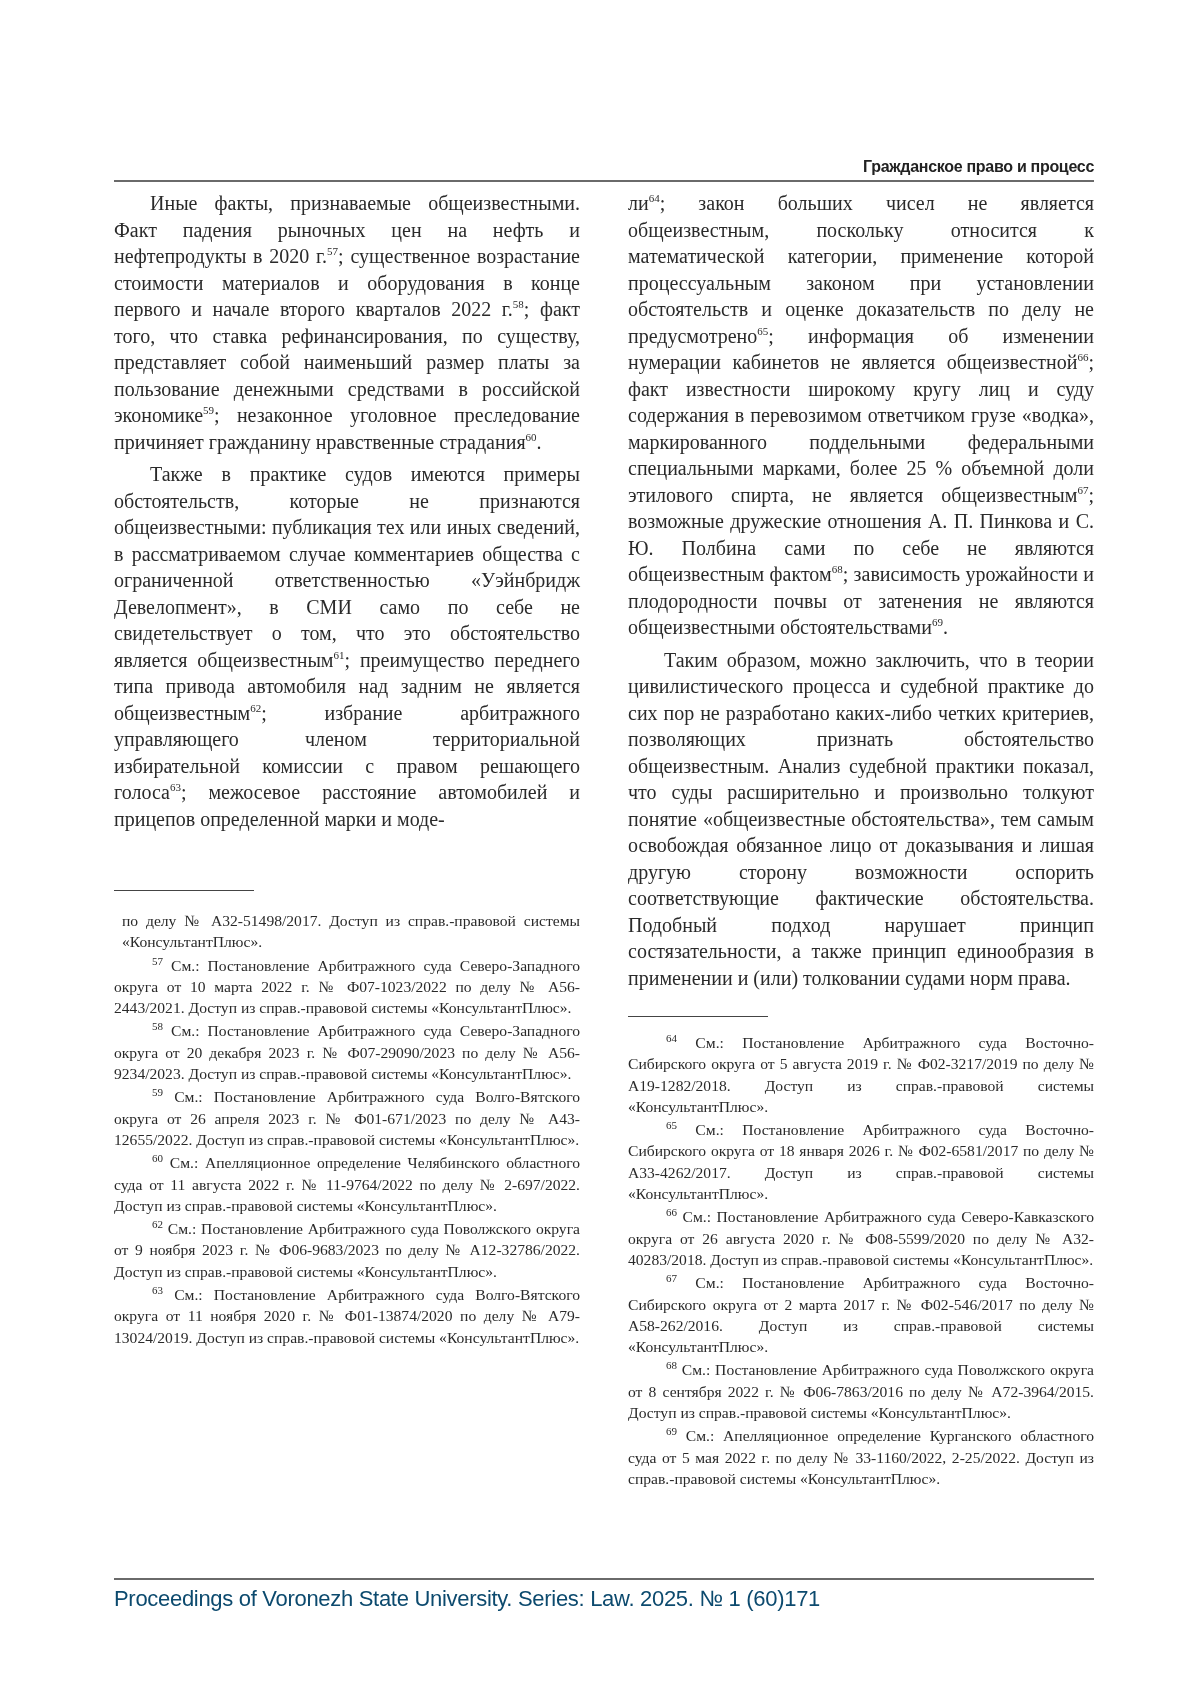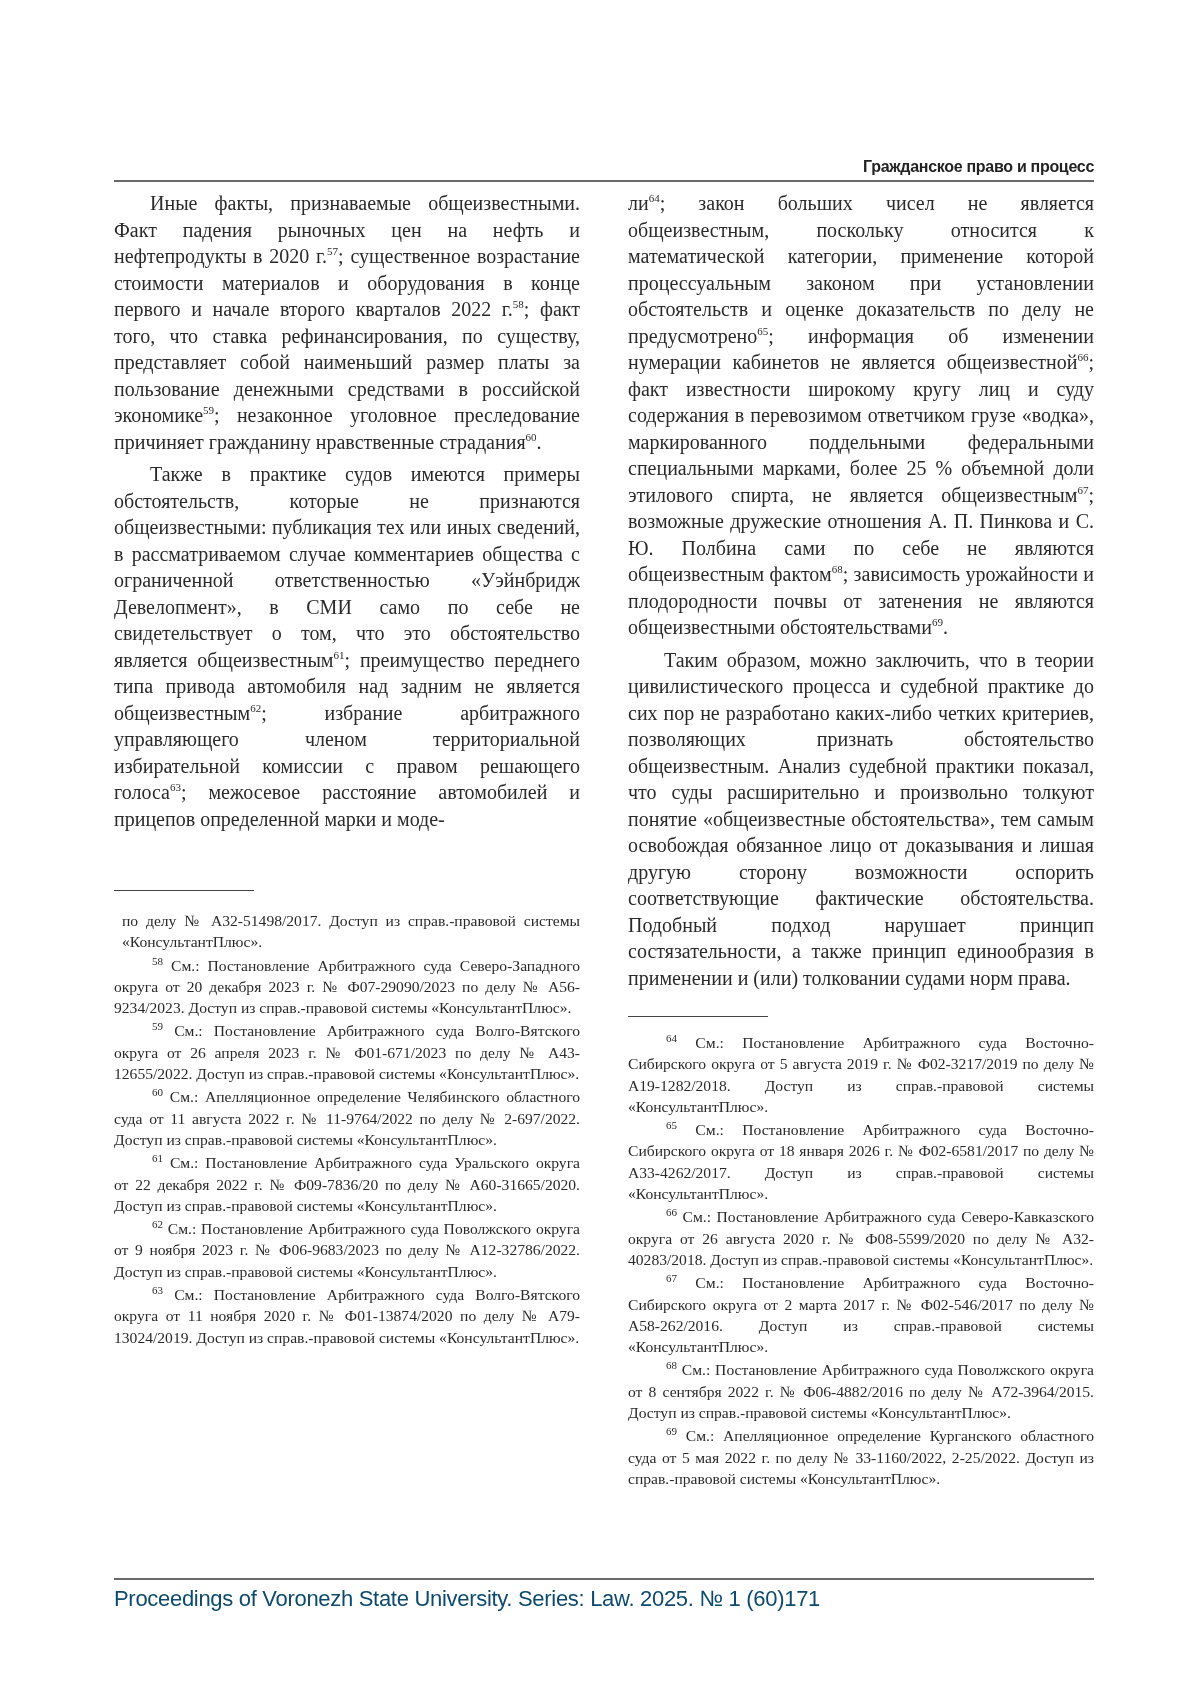--- a/index.html
+++ b/index.html
@@ -66,42 +66,42 @@
 
   <div class="col left">
     <div class="body-text">
       <p><span>Иные факты, признаваемые общеизвестными. Факт падения рыночных цен на нефть и нефтепродукты в 2020 г.</span><sup>57</sup><span>; существенное возрастание стоимости материалов и оборудования в конце первого и начале второго кварталов 2022 г.</span><sup>58</sup><span>; факт того, что ставка рефинансирования, по существу, представляет собой наименьший размер платы за пользование денежными средствами в российской экономике</span><sup>59</sup><span>; незаконное уголовное преследование причиняет гражданину нравственные страдания</span><sup>60</sup><span>.</span></p>
       <p><span>Также в практике судов имеются примеры обстоятельств, которые не признаются общеизвестными: публикация тех или иных сведений, в рассматриваемом случае комментариев общества с ограниченной ответственностью «Уэйнбридж Девелопмент», в СМИ само по себе не свидетельствует о том, что это обстоятельство является общеизвестным</span><sup>61</sup><span>; преимущество переднего типа привода автомобиля над задним не является общеизвестным</span><sup>62</sup><span>; избрание арбитражного управляющего членом территориальной избирательной комиссии с правом решающего голоса</span><sup>63</sup><span>; межосевое расстояние автомобилей и прицепов определенной марки и моде-</span></p>
     </div>
 
     <div class="fn-rule"></div>
     <div class="footnotes">
       <p class="cont"><span>по делу № А32-51498/2017. Доступ из справ.-правовой системы «КонсультантПлюс».</span></p>
+      <p><sup>57</sup> <span>См.: Постановление Арбитражного суда Северо-Западного округа от 10 марта 2022 г. № Ф07-1023/2022 по делу № А56-2443/2021. Доступ из справ.-правовой системы «КонсультантПлюс».</span></p>
       <p><sup>58</sup> <span>См.: Постановление Арбитражного суда Северо-Западного округа от 20 декабря 2023 г. № Ф07-29090/2023 по делу № А56-9234/2023. Доступ из справ.-правовой системы «КонсультантПлюс».</span></p>
       <p><sup>59</sup> <span>См.: Постановление Арбитражного суда Волго-Вятского округа от 26 апреля 2023 г. № Ф01-671/2023 по делу № А43-12655/2022. Доступ из справ.-правовой системы «КонсультантПлюс».</span></p>
       <p><sup>60</sup> <span>См.: Апелляционное определение Челябинского областного суда от 11 августа 2022 г. № 11-9764/2022 по делу № 2-697/2022. Доступ из справ.-правовой системы «КонсультантПлюс».</span></p>
-      <p><sup>61</sup> <span>См.: Постановление Арбитражного суда Уральского округа от 22 декабря 2022 г. № Ф09-7836/20 по делу № А60-31665/2020. Доступ из справ.-правовой системы «КонсультантПлюс».</span></p>
       <p><sup>62</sup> <span>См.: Постановление Арбитражного суда Поволжского округа от 9 ноября 2023 г. № Ф06-9683/2023 по делу № А12-32786/2022. Доступ из справ.-правовой системы «КонсультантПлюс».</span></p>
       <p><sup>63</sup> <span>См.: Постановление Арбитражного суда Волго-Вятского округа от 11 ноября 2020 г. № Ф01-13874/2020 по делу № А79-13024/2019. Доступ из справ.-правовой системы «КонсультантПлюс».</span></p>
     </div>
   </div>
 
   <div class="col right">
     <div class="body-text">
       <p class="noindent"><span>ли</span><sup>64</sup><span>; закон больших чисел не является общеизвестным, поскольку относится к математической категории, применение которой процессуальным законом при установлении обстоятельств и оценке доказательств по делу не предусмотрено</span><sup>65</sup><span>; информация об изменении нумерации кабинетов не является общеизвестной</span><sup>66</sup><span>; факт известности широкому кругу лиц и суду содержания в перевозимом ответчиком грузе «водка», маркированного поддельными федеральными специальными марками, более 25 % объемной доли этилового спирта, не является общеизвестным</span><sup>67</sup><span>; возможные дружеские отношения А. П. Пинкова и С. Ю. Полбина сами по себе не являются общеизвестным фактом</span><sup>68</sup><span>; зависимость урожайности и плодородности почвы от затенения не являются общеизвестными обстоятельствами</span><sup>69</sup><span>.</span></p>
       <p>Таким образом, можно заключить, что в теории цивилистического процесса и судебной практике до сих пор не разработано каких-либо четких критериев, позволяющих признать обстоятельство общеизвестным. Анализ судебной практики показал, что суды расширительно и произвольно толкуют понятие «общеизвестные обстоятельства», тем самым освобождая обязанное лицо от доказывания и лишая другую сторону возможности оспорить соответствующие фактические обстоятельства. Подобный подход нарушает принцип состязательности, а также принцип единообразия в применении и (или) толковании судами норм права.</p>
     </div>
 
     <div class="fn-rule"></div>
     <div class="footnotes">
       <p><sup>64</sup> <span>См.: Постановление Арбитражного суда Восточно-Сибирского округа от 5 августа 2019 г. № Ф02-3217/2019 по делу № А19-1282/2018. Доступ из справ.-правовой системы «КонсультантПлюс».</span></p>
       <p><sup>65</sup> <span>См.: Постановление Арбитражного суда Восточно-Сибирского округа от 18 января 2026 г. № Ф02-6581/2017 по делу № А33-4262/2017. Доступ из справ.-правовой системы «КонсультантПлюс».</span></p>
       <p><sup>66</sup> <span>См.: Постановление Арбитражного суда Северо-Кавказского округа от 26 августа 2020 г. № Ф08-5599/2020 по делу № А32-40283/2018. Доступ из справ.-правовой системы «КонсультантПлюс».</span></p>
       <p><sup>67</sup> <span>См.: Постановление Арбитражного суда Восточно-Сибирского округа от 2 марта 2017 г. № Ф02-546/2017 по делу № А58-262/2016. Доступ из справ.-правовой системы «КонсультантПлюс».</span></p>
-      <p><sup>68</sup> <span>См.: Постановление Арбитражного суда Поволжского округа от 8 сентября 2022 г. № Ф06-4882/2016 по делу № А72-3964/2015. Доступ из справ.-правовой системы «КонсультантПлюс».</span></p>
+      <p><sup>68</sup> <span>См.: Постановление Арбитражного суда Поволжского округа от 8 сентября 2022 г. № Ф06-7863/2016 по делу № А72-3964/2015. Доступ из справ.-правовой системы «КонсультантПлюс».</span></p>
       <p><sup>69</sup> <span>См.: Апелляционное определение Курганского областного суда от 5 мая 2022 г. по делу № 33-1160/2022, 2-25/2022. Доступ из справ.-правовой системы «КонсультантПлюс».</span></p>
     </div>
   </div>
 
   <div class="foot-rule"></div>
   <div class="running-foot">
     <span>Proceedings of Voronezh State University. Series: Law. 2025. № 1 (60)</span>
     <span>171</span>
   </div>
 </div>

